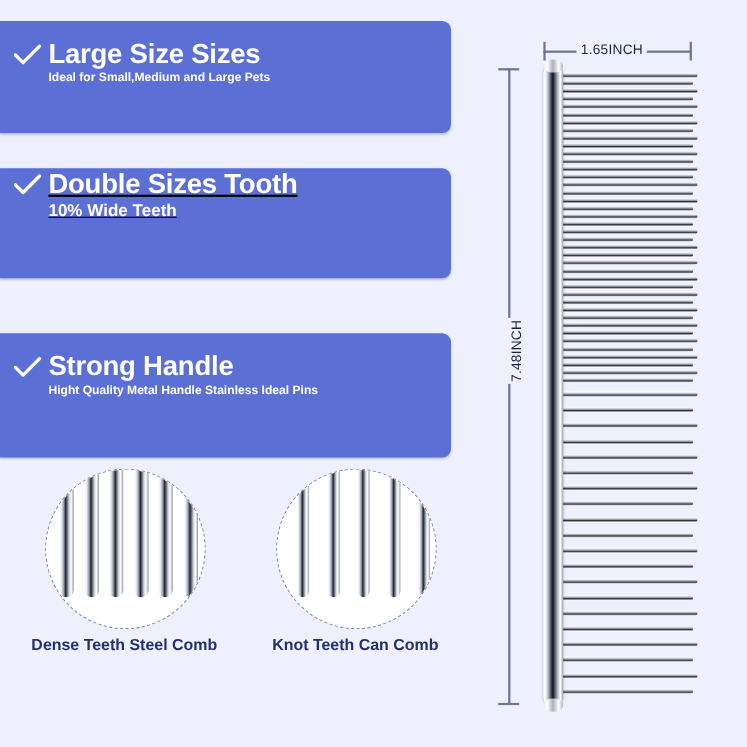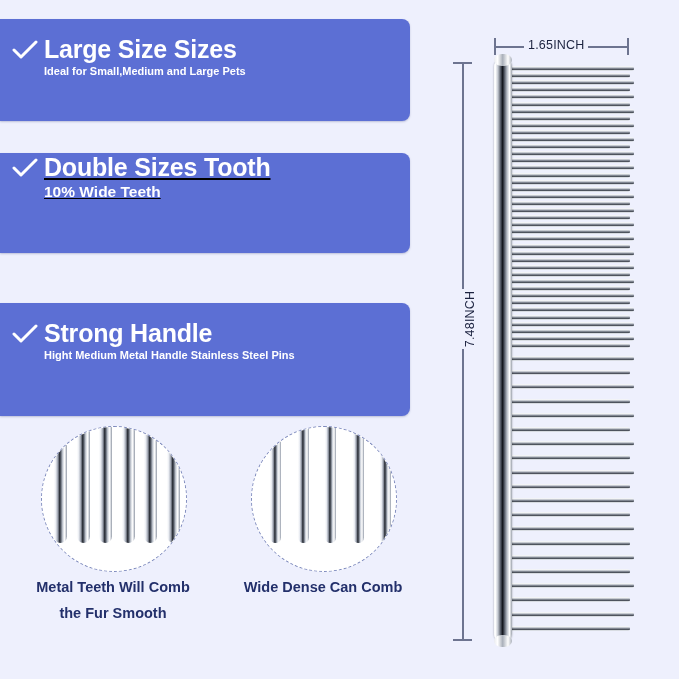--- a/index.html
+++ b/index.html
@@ -207,21 +207,21 @@
 
   <div class="banner" id="banner3">
     <div class="banner-row">
       <span class="check">
         <svg width="26" height="22" viewBox="0 0 26 22">
           <path d="M2 11 L9 18 L24 3" fill="none" stroke="#ffffff" stroke-width="3" stroke-linecap="round" stroke-linejoin="round"></path>
         </svg>
       </span>
       <span class="b-title">Strong Handle</span>
     </div>
-    <div class="b-sub">Hight Medium Metal Handle Stainless Steel Pins</div>
+    <div class="b-sub">Hight Quality Metal Handle Stainless Ideal Pins</div>
   </div>
 
   <div class="circle" id="circle-dense">
     <div class="pinset" id="pins-dense">
         <div class="pin" style="left: 12px; width: 13px; height: 130px;"></div>
         <div class="pin" style="left: 34.5px; width: 13px; height: 130px;"></div>
         <div class="pin" style="left: 57px; width: 13px; height: 130px;"></div>
         <div class="pin" style="left: 79.5px; width: 13px; height: 130px;"></div>
         <div class="pin" style="left: 102px; width: 13px; height: 130px;"></div>
         <div class="pin" style="left: 124.5px; width: 13px; height: 130px;"></div>
@@ -232,26 +232,25 @@
     <div class="pinset" id="pins-wide">
         <div class="pin" style="left: 18px; width: 11px; height: 130px;"></div>
         <div class="pin" style="left: 45.5px; width: 11px; height: 130px;"></div>
         <div class="pin" style="left: 73px; width: 11px; height: 130px;"></div>
         <div class="pin" style="left: 100.5px; width: 11px; height: 130px;"></div>
         <div class="pin" style="left: 128px; width: 11px; height: 130px;"></div>
       </div>
   </div>
 
   <div class="caption" id="cap-dense">
-    <div>Metal Teeth Will Comb</div>
-    <div>the Fur Smooth</div>
+    <div>Dense Teeth Steel Comb</div>
   </div>
 
   <div class="caption" id="cap-wide">
-    <div>Wide Dense Can Comb</div>
+    <div>Knot Teeth Can Comb</div>
   </div>
 
   <div class="dim-line dim-h-bar"></div>
   <div class="dim-line dim-h-capL"></div>
   <div class="dim-line dim-h-capR"></div>
   <div class="dim-h-label">1.65INCH</div>
 
   <div class="dim-line dim-v-bar"></div>
   <div class="dim-line dim-v-capT"></div>
   <div class="dim-line dim-v-capB"></div>

